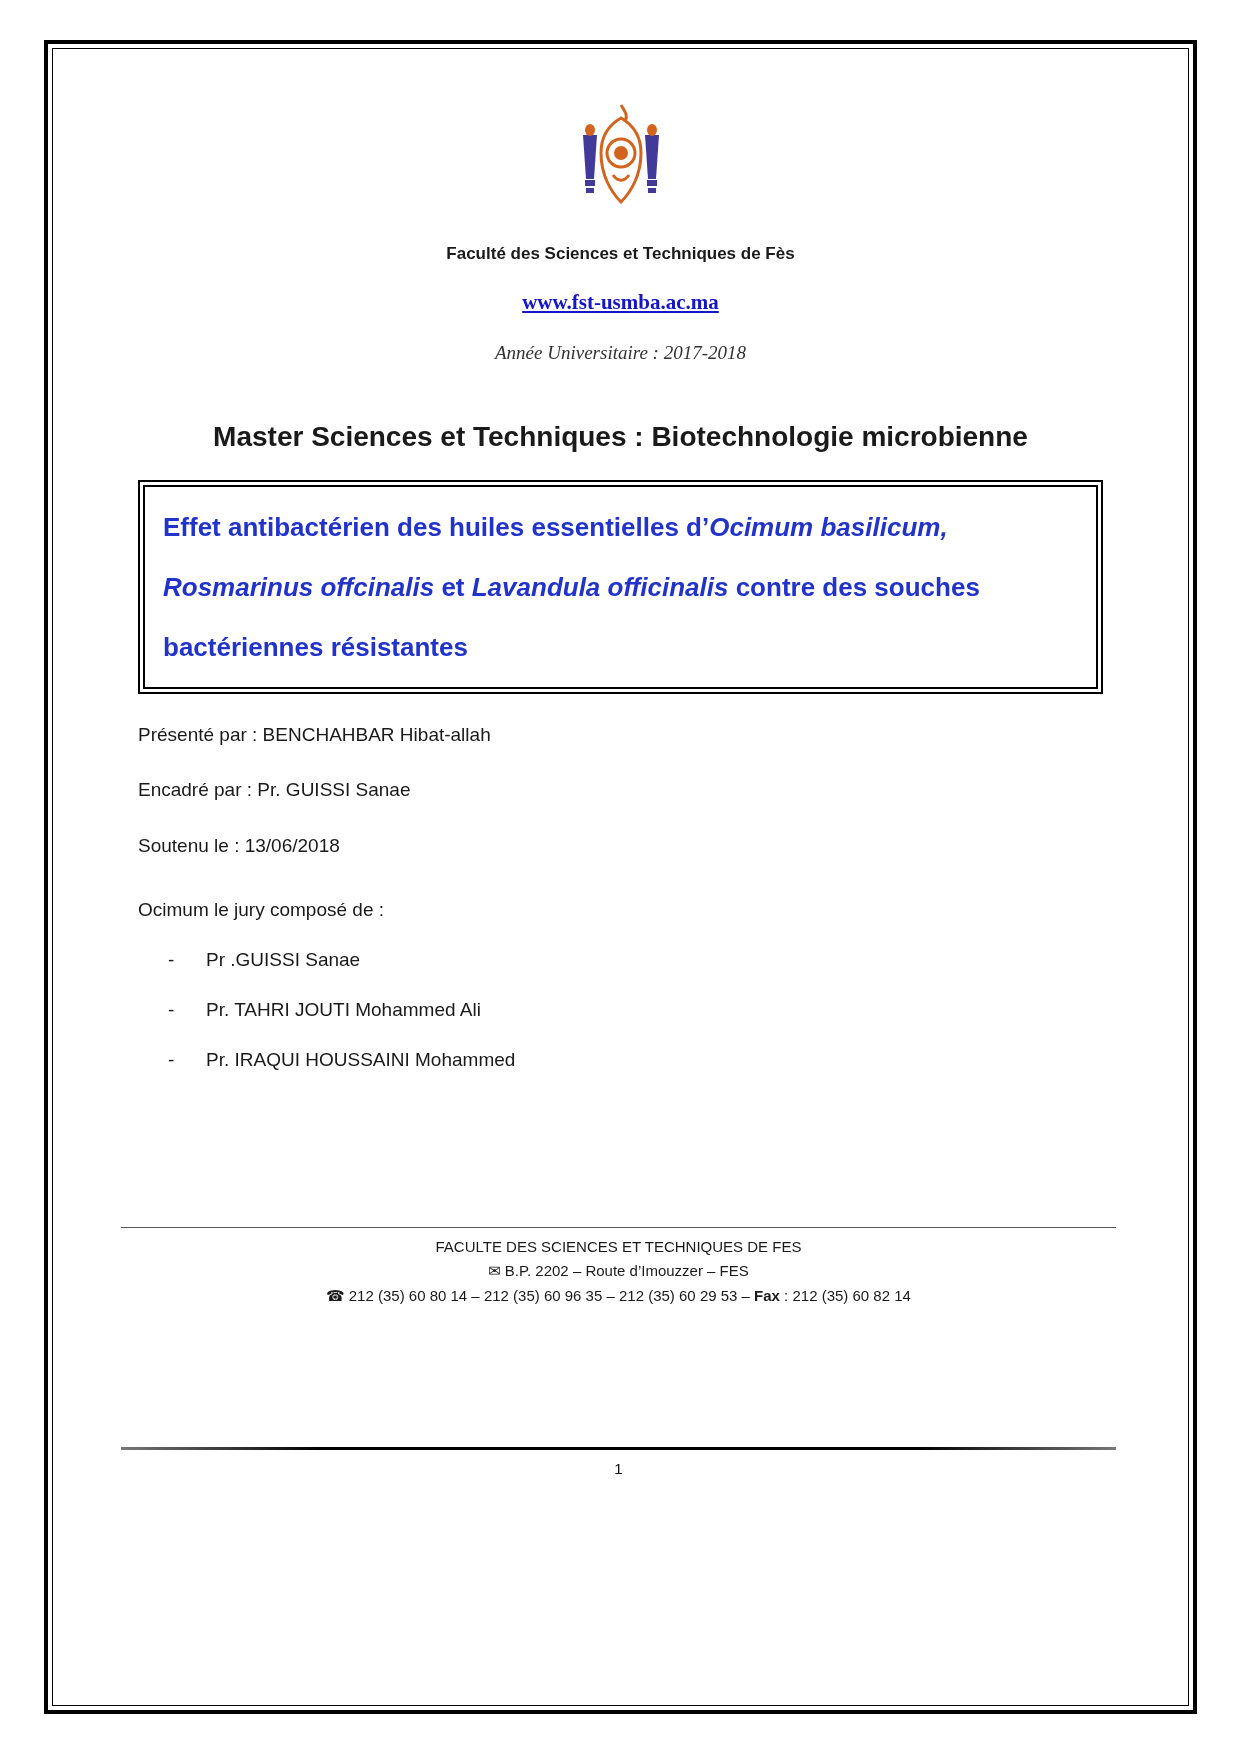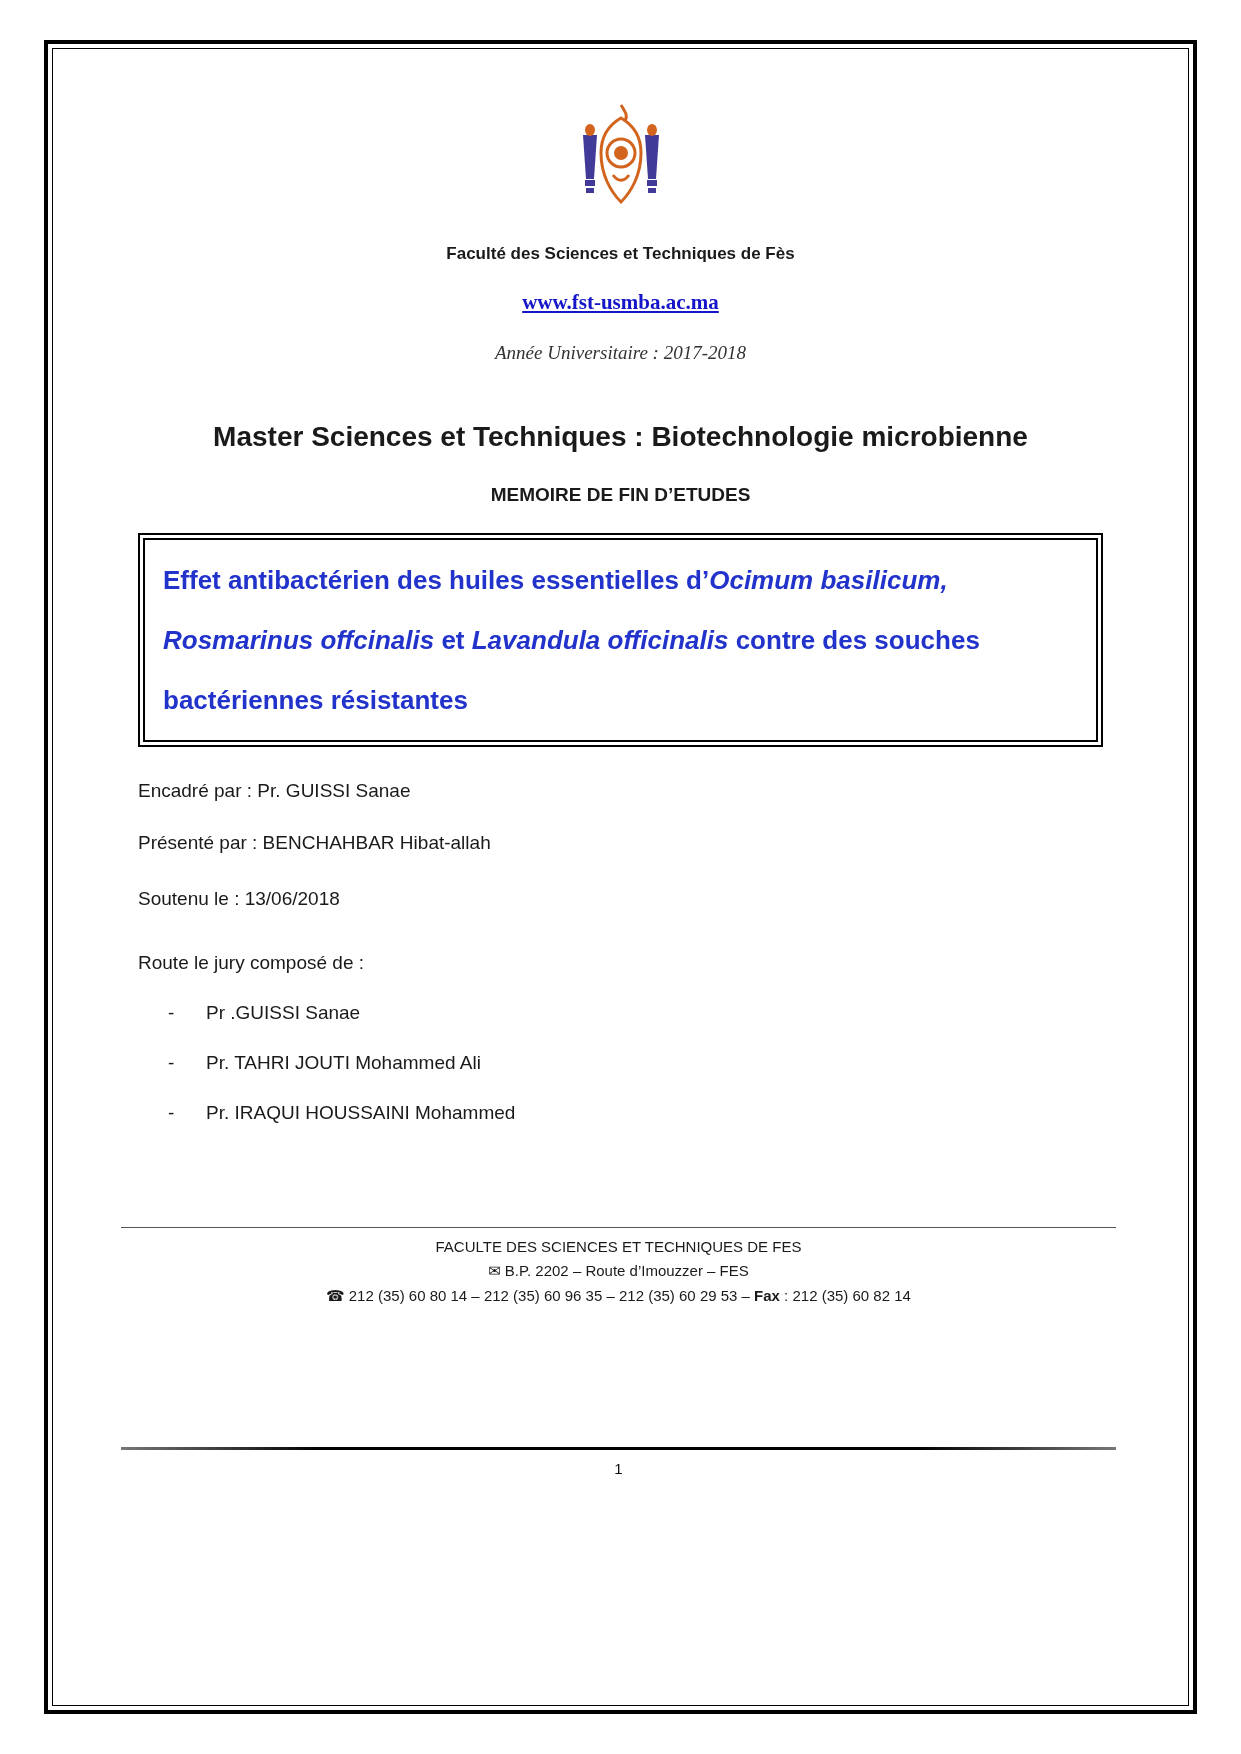--- a/index.html
+++ b/index.html
@@ -139,33 +139,32 @@
         </svg>
       </div>
 
       <p class="fac center">Faculté des Sciences et Techniques de Fès</p>
 
       <p class="weblink-line center"><a href="#" class="website">www.fst-usmba.ac.ma</a></p>
 
       <p class="year center">Année Universitaire : 2017-2018</p>
 
       <p class="master center">Master Sciences et Techniques : Biotechnologie microbienne</p>
-      <p class="memoire center">MEMOIRE DE FIN D’ETUDES</p>
 
       <div class="title-box">
         <div class="title-inner">
           <p class="title"><span>Effet antibactérien des huiles essentielles  d’</span><span class="it">Ocimum basilicum, Rosmarinus offcinalis</span><span>  et </span><span class="it">Lavandula officinalis</span><span> contre des souches bactériennes résistantes</span></p>
         </div>
       </div>
 
+      <p class="detail presented">Présenté par : BENCHAHBAR Hibat-allah</p>
       <p class="detail encadre">Encadré par : Pr. GUISSI Sanae</p>
-      <p class="detail presented">Présenté par : BENCHAHBAR Hibat-allah</p>
       <p class="detail soutenu">Soutenu le : 13/06/2018</p>
 
-      <p class="detail jury-intro">Route le jury composé de :</p>
+      <p class="detail jury-intro">Ocimum le jury composé de :</p>
 
       <div class="jury">
         <div class="jury-item">
             <span class="dash">-</span>
             <span>Pr .GUISSI Sanae</span>
           </div>
         <div class="jury-item">
             <span class="dash">-</span>
             <span>Pr. TAHRI JOUTI Mohammed Ali</span>
           </div>

